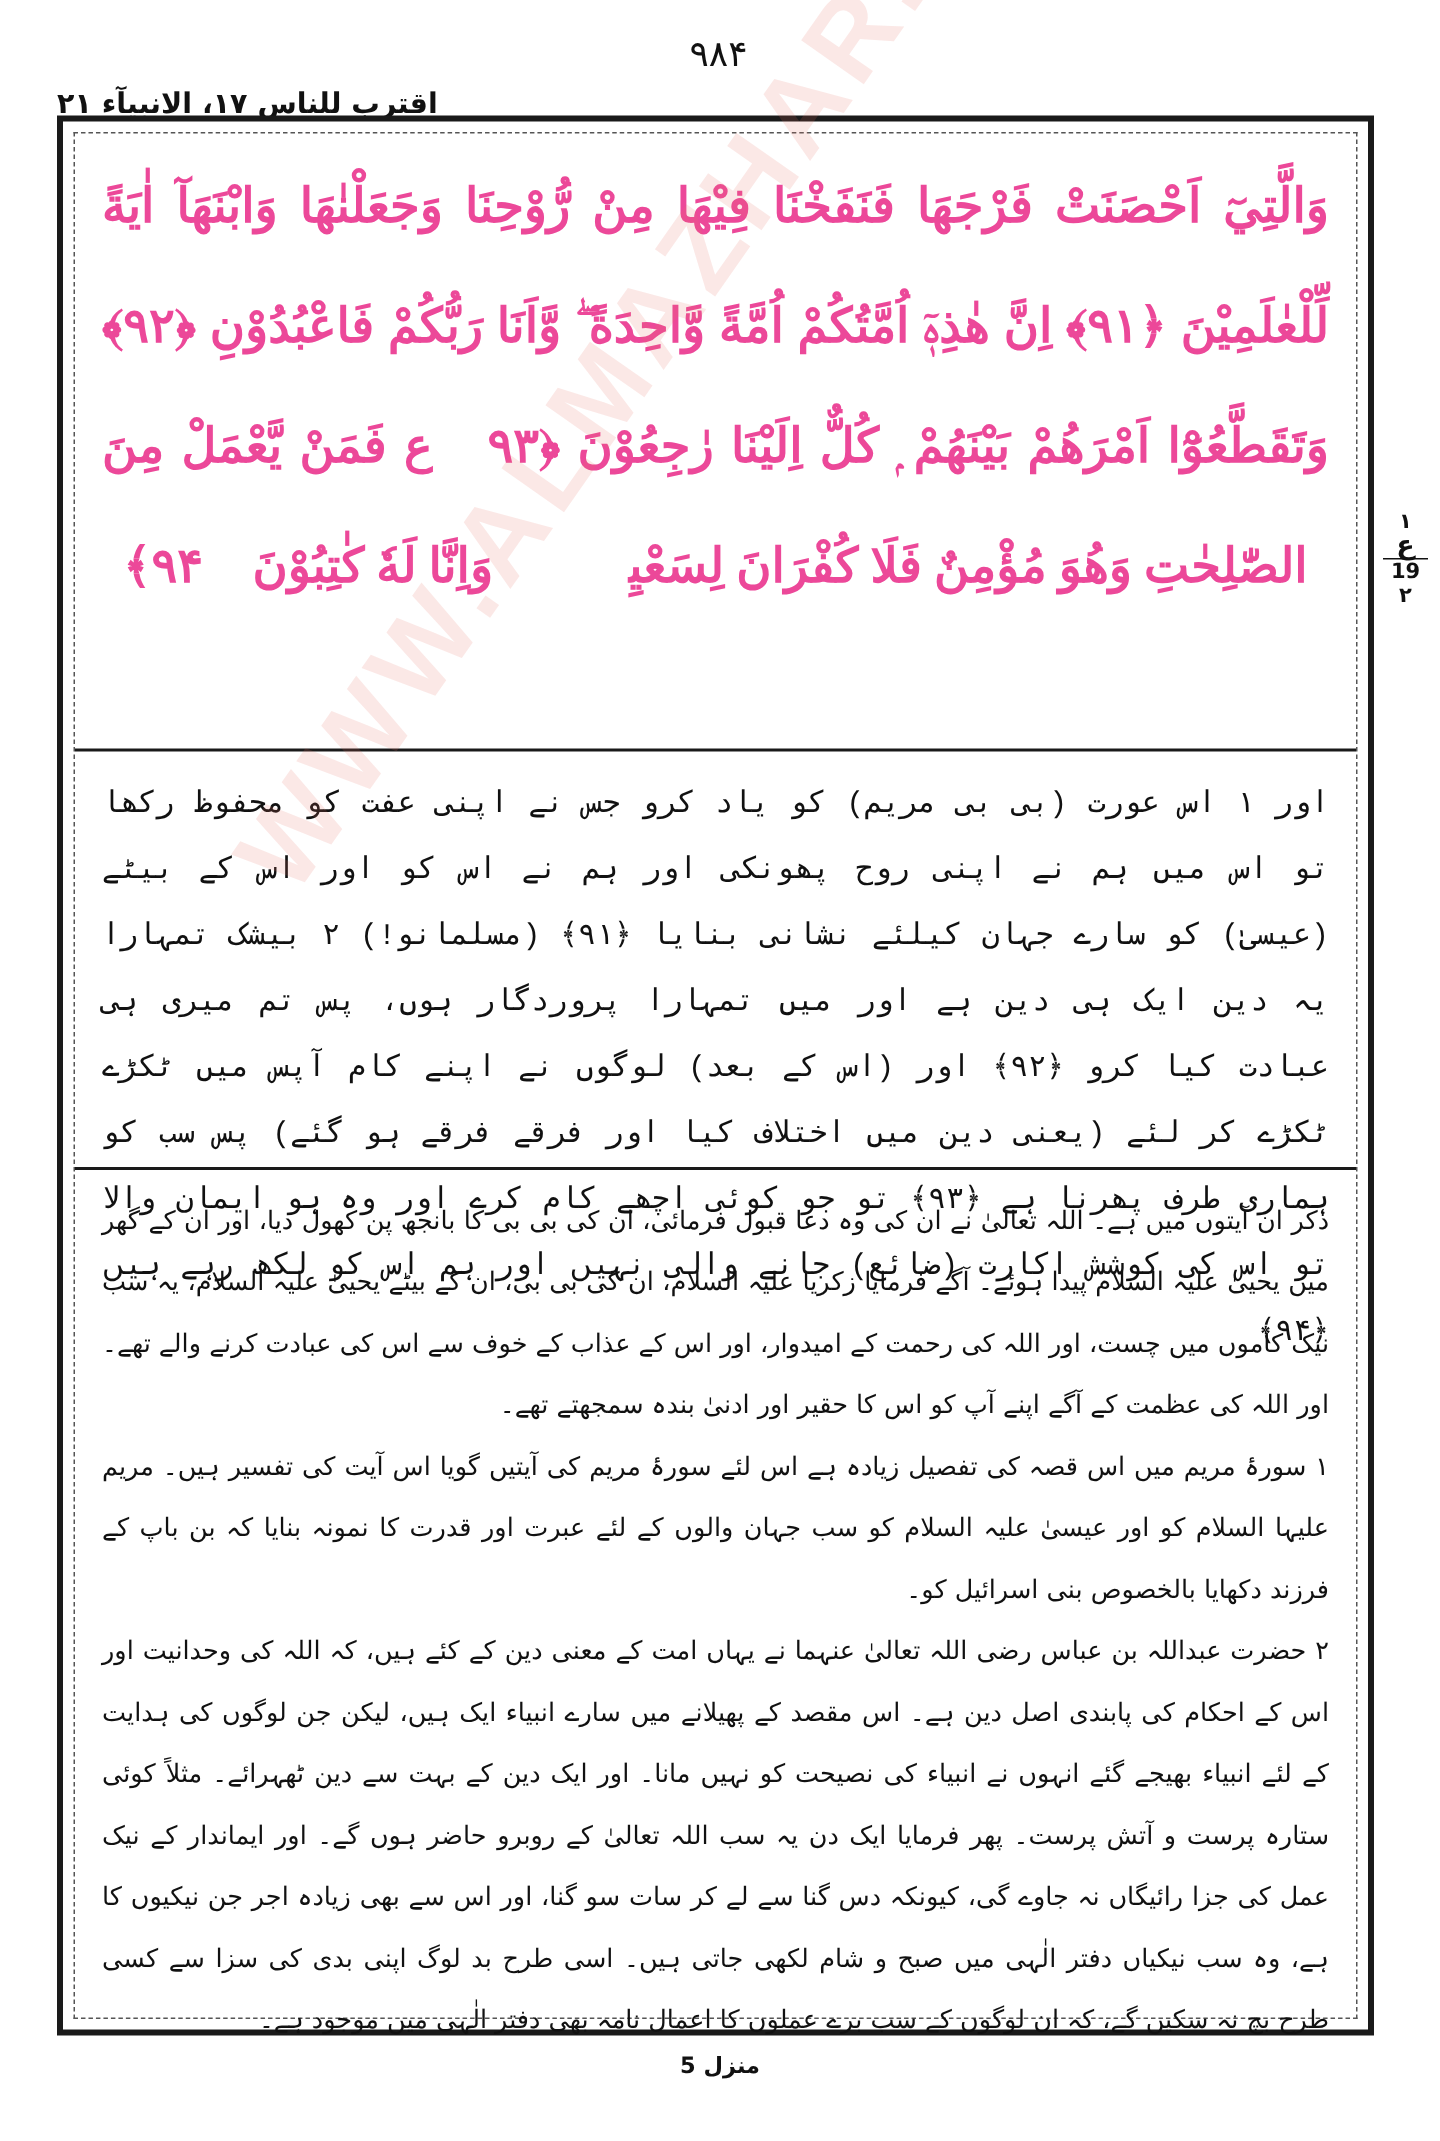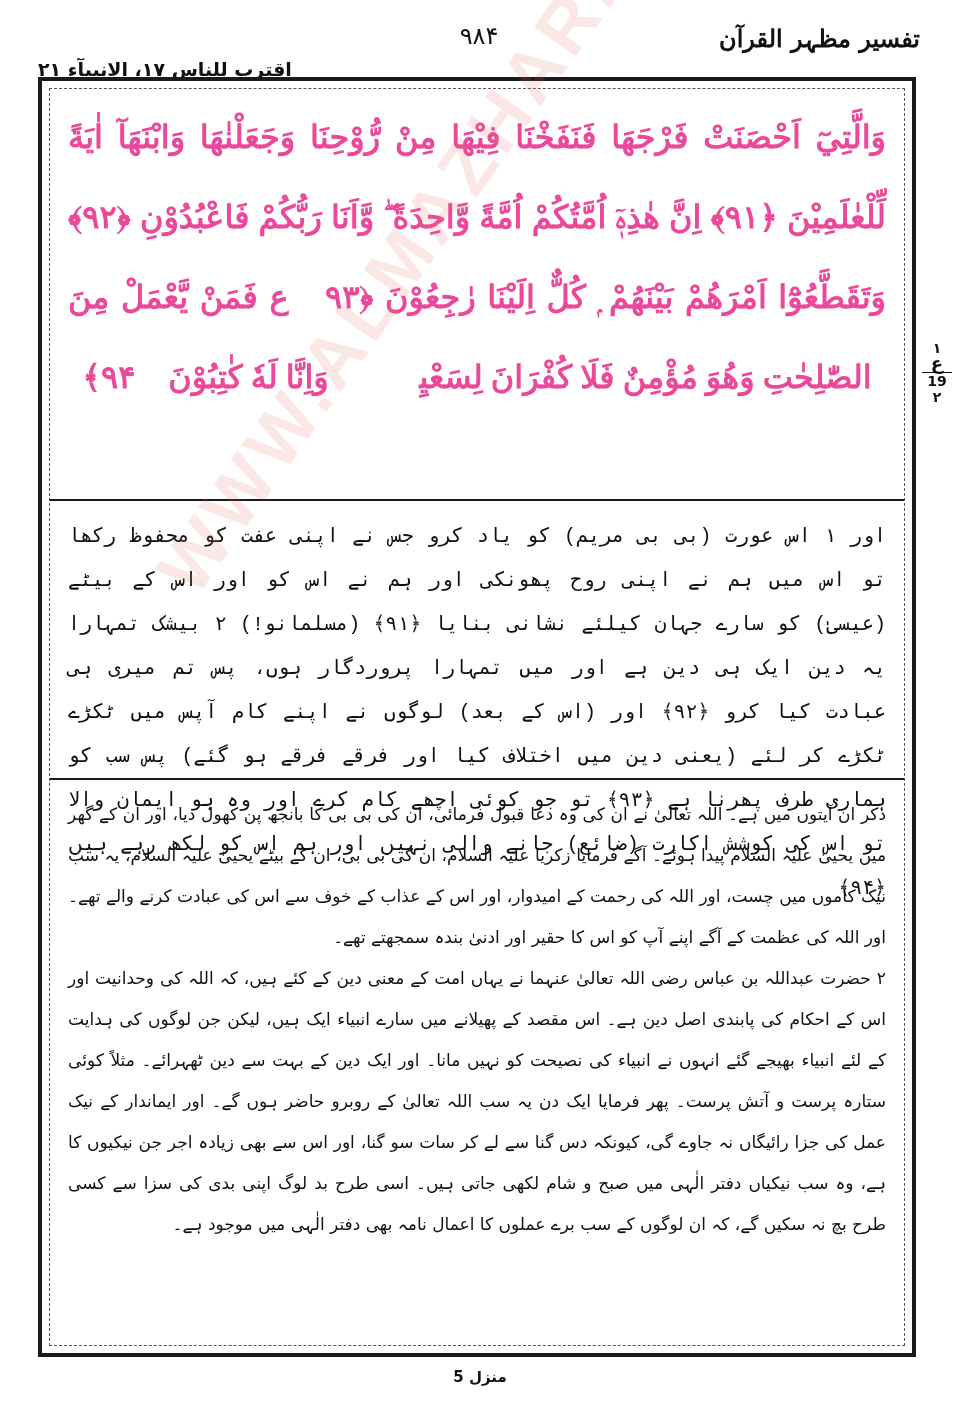--- a/index.html
+++ b/index.html
@@ -59,33 +59,33 @@
     transform: rotate(-55deg); transform-origin: left top;
     font-family: "Liberation Sans", sans-serif; font-weight: bold; font-size: 74px;
     color: rgba(230, 110, 100, 0.16); letter-spacing: 6px; white-space: nowrap;
     pointer-events: none;
   }
 </style>
 </head>
 <body>
 
 <div class="header">
-  <span class="title">تفسیر مظہر القرآن</span>
   <span class="pageno">۹۸۴</span>
   <span class="para">اقترب للناس ۱۷، الانبیآء ۲۱</span>
 </div>
 
 <div class="frame">
   <div class="inner">
     <div class="arabic">وَالَّتِيٓ اَحْصَنَتْ فَرْجَهَا فَنَفَخْنَا فِيْهَا مِنْ رُّوْحِنَا وَجَعَلْنٰهَا وَابْنَهَآ اٰيَةً لِّلْعٰلَمِيْنَ ﴿۹۱﴾ اِنَّ هٰذِهٖٓ اُمَّتُكُمْ اُمَّةً وَّاحِدَةً ۖ وَّاَنَا رَبُّكُمْ فَاعْبُدُوْنِ ﴿۹۲﴾ وَتَقَطَّعُوْٓا اَمْرَهُمْ بَيْنَهُمْ ۭ كُلٌّ اِلَيْنَا رٰجِعُوْنَ ﴿۹۳﴾ ع فَمَنْ يَّعْمَلْ مِنَ الصّٰلِحٰتِ وَهُوَ مُؤْمِنٌ فَلَا كُفْرَانَ لِسَعْيِهٖ ۚ وَاِنَّا لَهٗ كٰتِبُوْنَ ﴿۹۴﴾</div>
     <div class="sep sep1"></div>
     <div class="translation">اور ۱ اس عورت (بی بی مریم) کو یاد کرو جس نے اپنی عفت کو محفوظ رکھا تو اس میں ہم نے اپنی روح پھونکی اور ہم نے اس کو اور اس کے بیٹے (عیسیٰ) کو سارے جہان کیلئے نشانی بنایا ﴿۹۱﴾ (مسلمانو!) ۲ بیشک تمہارا یہ دین ایک ہی دین ہے اور میں تمہارا پروردگار ہوں، پس تم میری ہی عبادت کیا کرو ﴿۹۲﴾ اور (اس کے بعد) لوگوں نے اپنے کام آپس میں ٹکڑے ٹکڑے کر لئے (یعنی دین میں اختلاف کیا اور فرقے فرقے ہو گئے) پس سب کو ہماری طرف پھرنا ہے ﴿۹۳﴾ تو جو کوئی اچھے کام کرے اور وہ ہو ایمان والا تو اس کی کوشش اکارت (ضائع) جانے والی نہیں اور ہم اس کو لکھ رہے ہیں ﴿۹۴﴾</div>
     <div class="sep sep2"></div>
     <div class="commentary">
       <p>ذکر ان آیتوں میں ہے۔ اللہ تعالیٰ نے ان کی وہ دعا قبول فرمائی، ان کی بی بی کا بانجھ پن کھول دیا، اور ان کے گھر میں یحییٰ علیہ السلام پیدا ہوئے۔ آگے فرمایا زکریا علیہ السلام، ان کی بی بی، ان کے بیٹے یحییٰ علیہ السلام، یہ سب نیک کاموں میں چست، اور اللہ کی رحمت کے امیدوار، اور اس کے عذاب کے خوف سے اس کی عبادت کرنے والے تھے۔ اور اللہ کی عظمت کے آگے اپنے آپ کو اس کا حقیر اور ادنیٰ بندہ سمجھتے تھے۔</p>
+      <p>۱ سورۂ مریم میں اس قصہ کی تفصیل زیادہ ہے اس لئے سورۂ مریم کی آیتیں گویا اس آیت کی تفسیر ہیں۔ مریم علیہا السلام کو اور عیسیٰ علیہ السلام کو سب جہان والوں کے لئے عبرت اور قدرت کا نمونہ بنایا کہ بن باپ کے فرزند دکھایا بالخصوص بنی اسرائیل کو۔</p>
       <p>۲ حضرت عبداللہ بن عباس رضی اللہ تعالیٰ عنہما نے یہاں امت کے معنی دین کے کئے ہیں، کہ اللہ کی وحدانیت اور اس کے احکام کی پابندی اصل دین ہے۔ اس مقصد کے پھیلانے میں سارے انبیاء ایک ہیں، لیکن جن لوگوں کی ہدایت کے لئے انبیاء بھیجے گئے انہوں نے انبیاء کی نصیحت کو نہیں مانا۔ اور ایک دین کے بہت سے دین ٹھہرائے۔ مثلاً کوئی ستارہ پرست و آتش پرست۔ پھر فرمایا ایک دن یہ سب اللہ تعالیٰ کے روبرو حاضر ہوں گے۔ اور ایماندار کے نیک عمل کی جزا رائیگاں نہ جاوے گی، کیونکہ دس گنا سے لے کر سات سو گنا، اور اس سے بھی زیادہ اجر جن نیکیوں کا ہے، وہ سب نیکیاں دفتر الٰہی میں صبح و شام لکھی جاتی ہیں۔ اسی طرح بد لوگ اپنی بدی کی سزا سے کسی طرح بچ نہ سکیں گے، کہ ان لوگوں کے سب برے عملوں کا اعمال نامہ بھی دفتر الٰہی میں موجود ہے۔</p>
     </div>
   </div>
 </div>
 
 <div class="ruku">
   <div>۱</div>
   <div style="font-size:18px;">ع</div>
   <div style="border-top:1px solid #111;">19</div>
   <div>۲</div>

